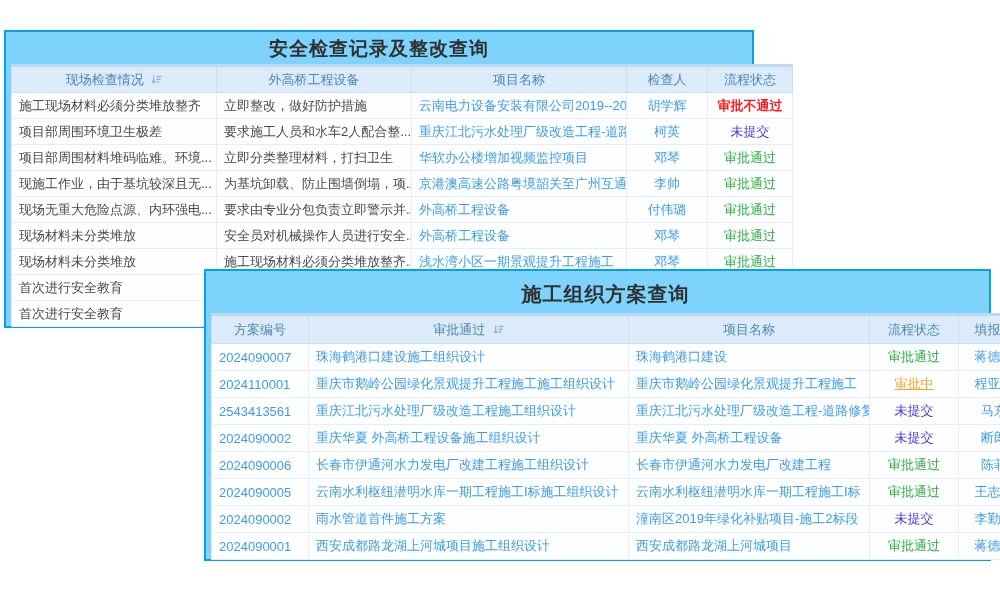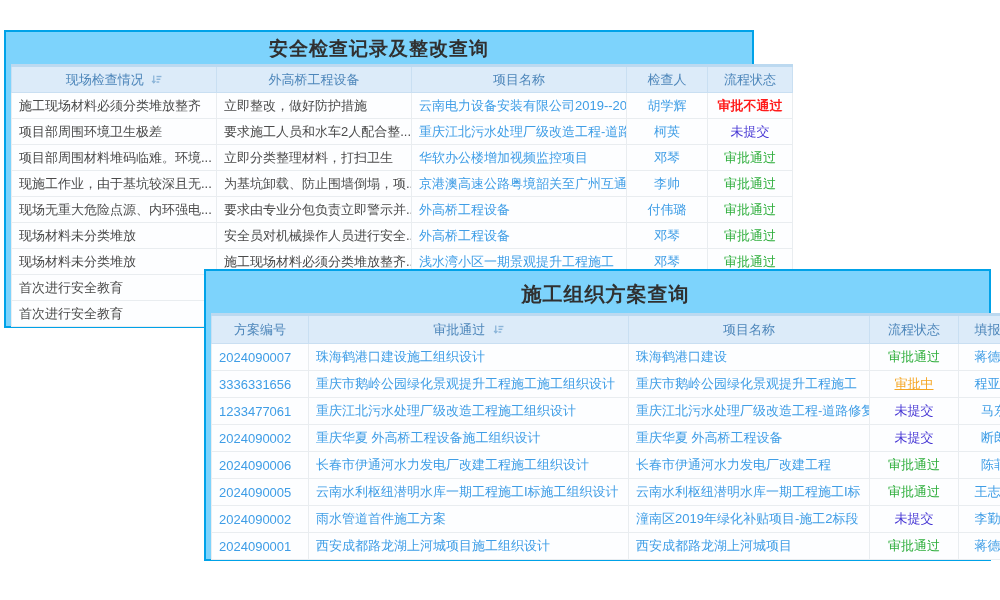--- a/index.html
+++ b/index.html
@@ -165,28 +165,28 @@
       </thead>
     <tbody>
         <tr>
           <td><span class="link">2024090007</span></td>
           <td><span class="link">珠海鹤港口建设施工组织设计</span></td>
           <td><span class="link">珠海鹤港口建设</span></td>
           <td><span class="status" style="color: rgb(46, 174, 60);">审批通过</span></td>
           <td><span class="blue">蒋德帧</span></td>
         </tr>
         <tr>
-          <td><span class="link">3336331656</span></td>
+          <td><span class="link">2024110001</span></td>
           <td><span class="link">重庆市鹅岭公园绿化景观提升工程施工施工组织设计</span></td>
           <td><span class="link">重庆市鹅岭公园绿化景观提升工程施工</span></td>
           <td><span class="status" style="color: rgb(245, 166, 35); text-decoration: underline;">审批中</span></td>
           <td><span class="blue">程亚雄</span></td>
         </tr>
         <tr>
-          <td><span class="link">1233477061</span></td>
+          <td><span class="link">2543413561</span></td>
           <td><span class="link">重庆江北污水处理厂级改造工程施工组织设计</span></td>
           <td><span class="link">重庆江北污水处理厂级改造工程-道路修复</span></td>
           <td><span class="status" style="color: rgb(70, 54, 212);">未提交</span></td>
           <td><span class="blue">马东</span></td>
         </tr>
         <tr>
           <td><span class="link">2024090002</span></td>
           <td><span class="link">重庆华夏 外高桥工程设备施工组织设计</span></td>
           <td><span class="link">重庆华夏 外高桥工程设备</span></td>
           <td><span class="status" style="color: rgb(70, 54, 212);">未提交</span></td>

